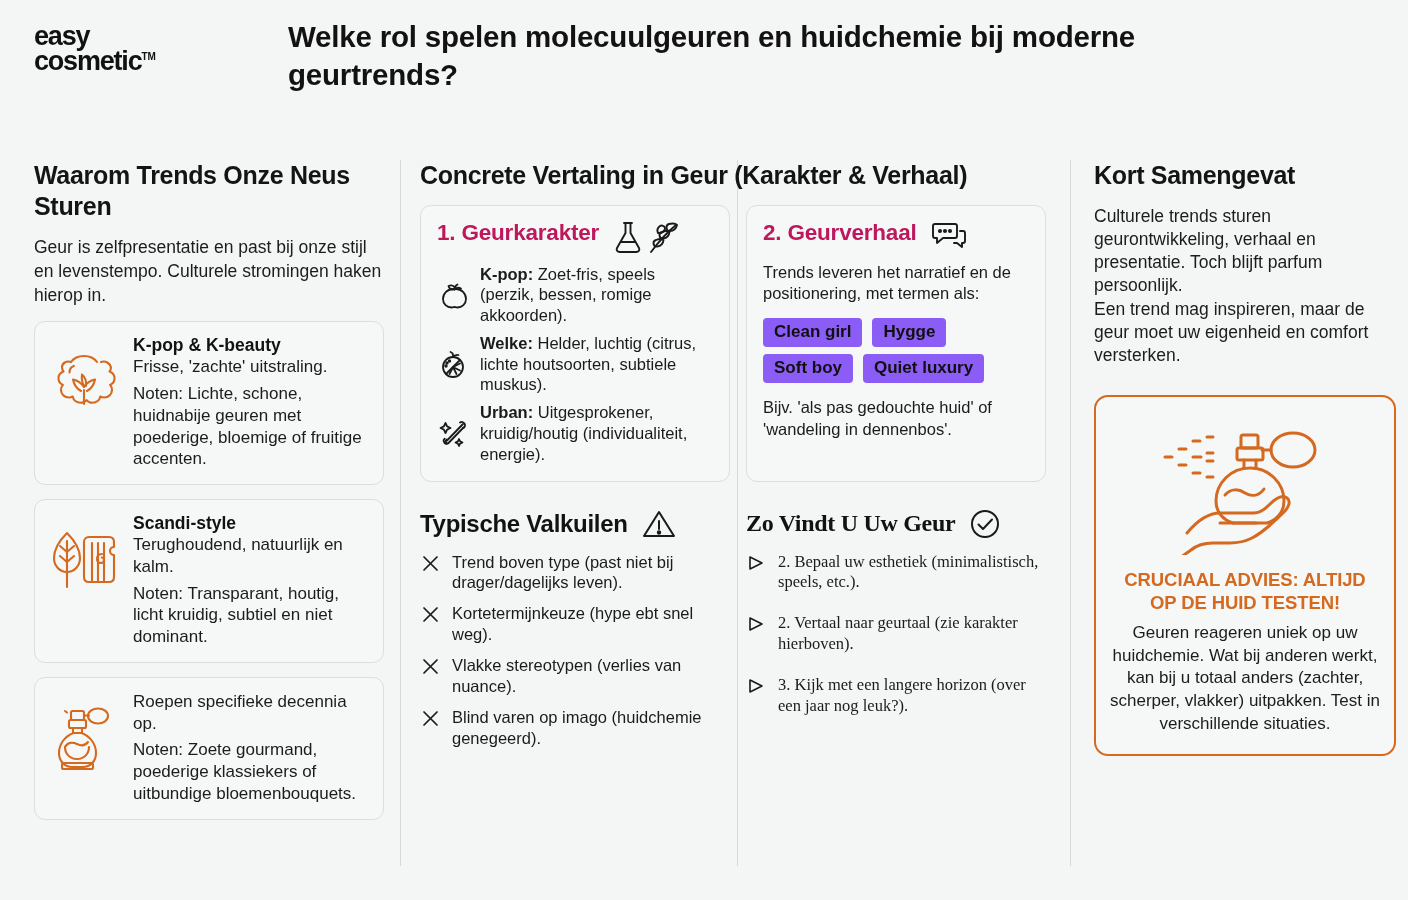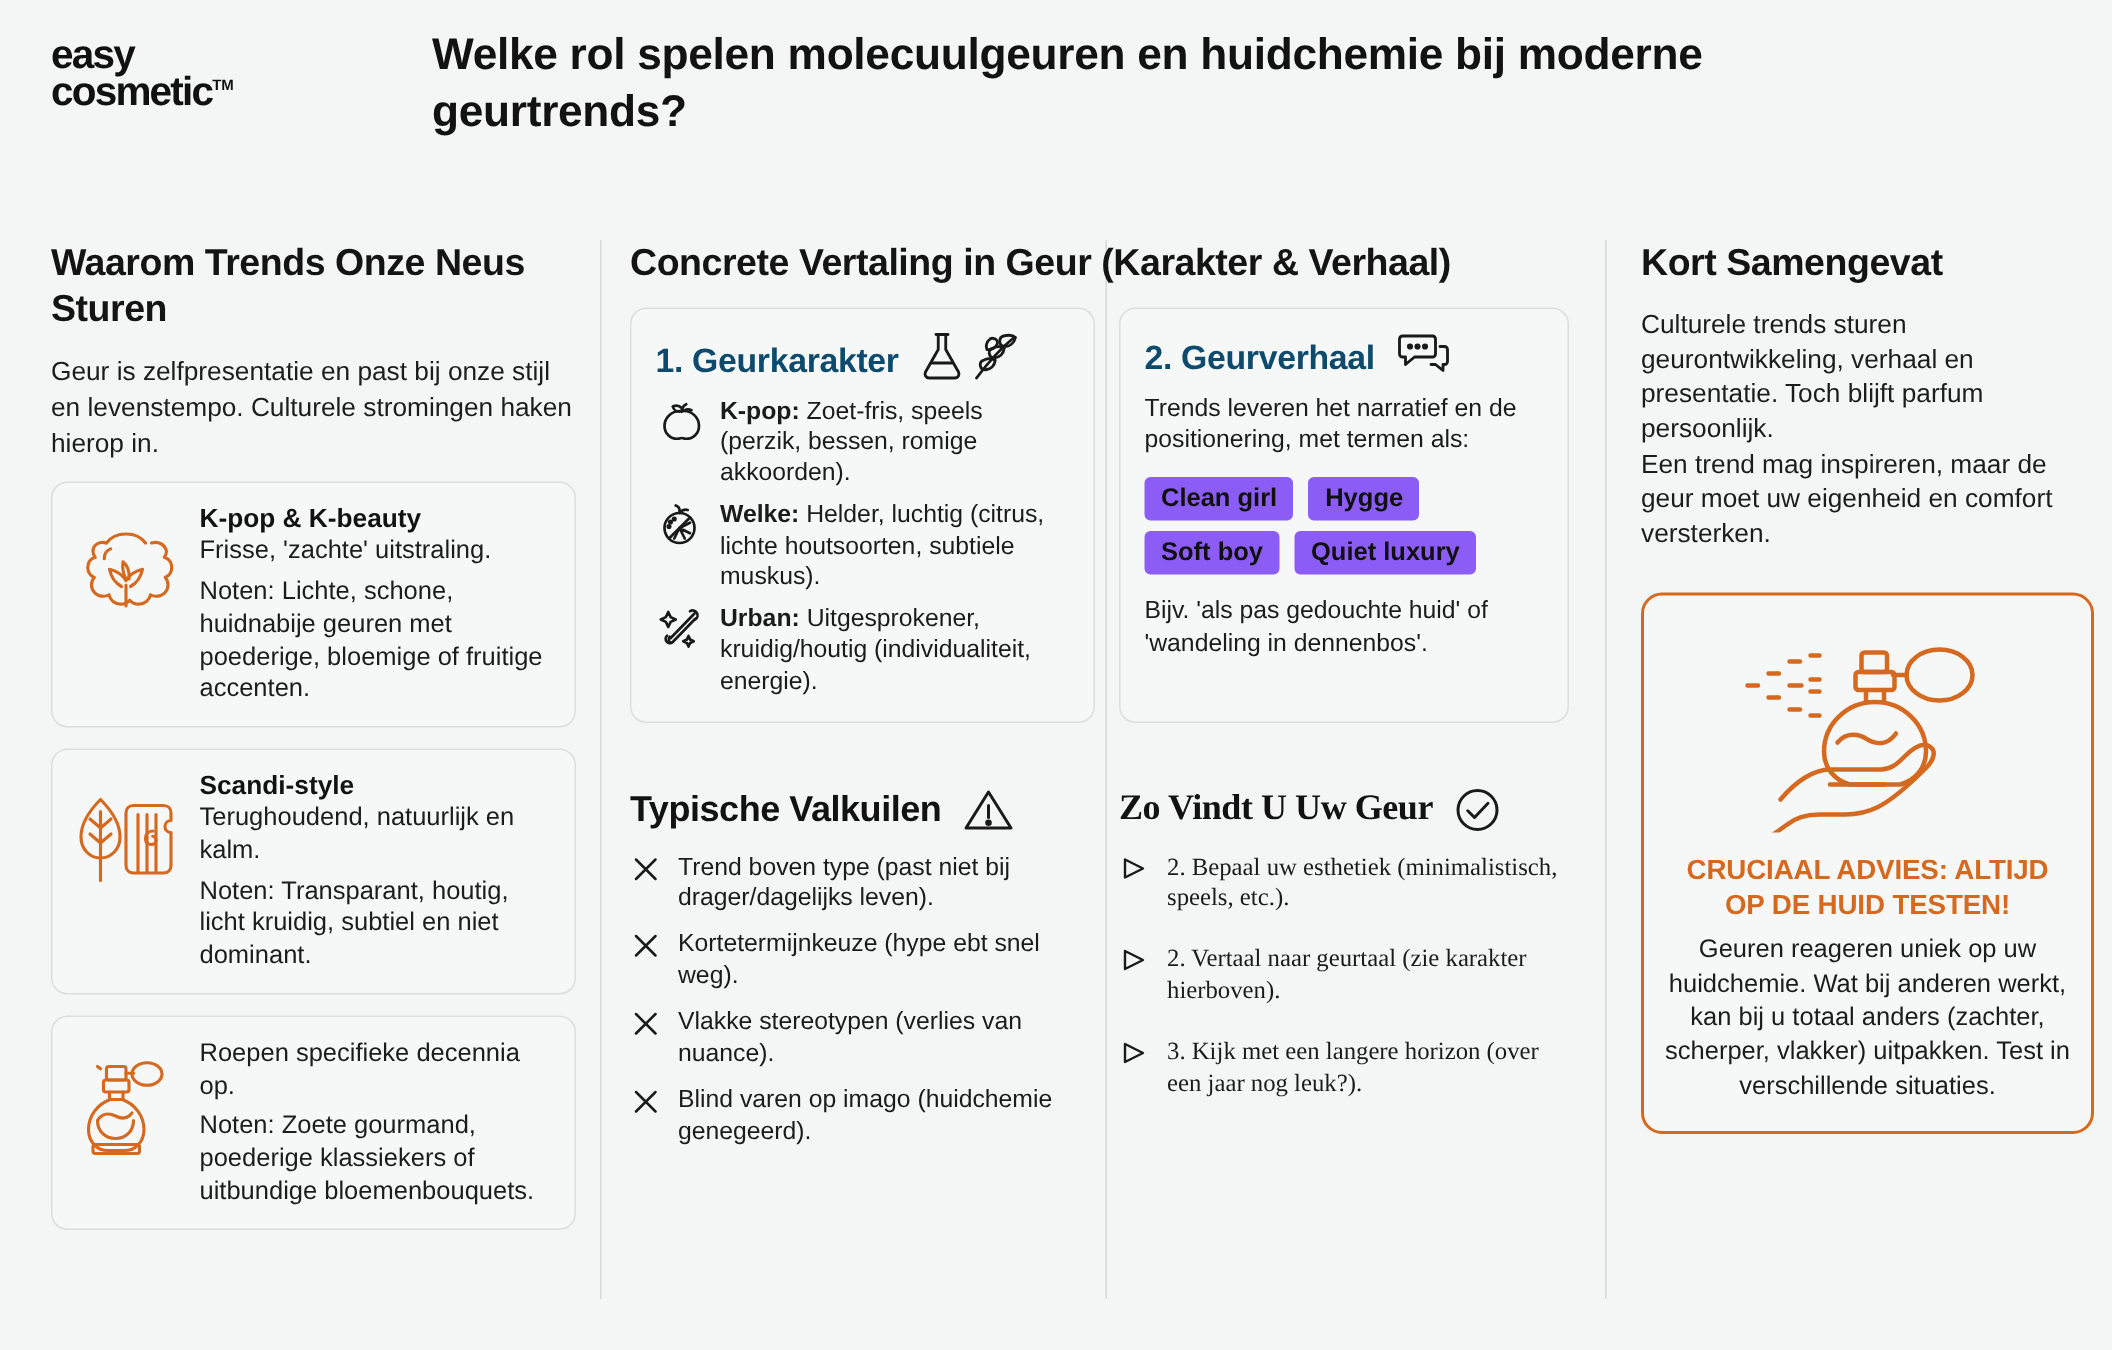--- a/index.html
+++ b/index.html
@@ -45,35 +45,35 @@
   .trend-body { flex:1; }
   .trend-title { font-size:17.5px; font-weight:bold; line-height:1.2; color:#121212; }
   .trend-line { font-size:17px; line-height:1.28; color:#1c1c1c; }
   .trend-line.gap { margin-top:5px; }
 
   
   .mid-row { display:flex; gap:16px; }
   .box { border:1px solid #dcdedd; border-radius:11px; background:#f6f7f7; padding:14px 16px 16px 16px; }
   .box-1 { flex:0 0 310px; }
   .box-2 { flex:0 0 300px; }
-  .box-head { display:flex; align-items:flex-end; gap:14px; font-size:22.5px; font-weight:bold; color:#0c4a6e; margin-bottom:10px; letter-spacing:-0.2px; }
+  .box-head { display:flex; align-items:flex-start; gap:14px; font-size:22.5px; font-weight:bold; color:#be185d; margin-bottom:10px; letter-spacing:-0.2px; }
   .box-head .hicon { display:flex; align-items:center; gap:4px; }
 
   .kv-list { display:flex; flex-direction:column; gap:7px; }
-  .kv { display:flex; gap:9px; align-items:flex-start; }
+  .kv { display:flex; gap:9px; align-items:center; }
   .kv .ic { flex:0 0 34px; display:flex; justify-content:center; padding-top:2px; }
   .kv .tx { font-size:16.5px; line-height:1.26; color:#1b1b1b; }
   .kv .tx b { font-weight:bold; }
 
   .narr { font-size:16.5px; line-height:1.3; color:#1b1b1b; }
   .tags { display:flex; flex-wrap:wrap; gap:7px 10px; margin:14px 0 14px 0; }
   .tag { background:#8b5cf6; border-radius:4px; padding:4px 11px 5px 11px; font-size:17px; font-weight:bold; color:#101010; }
 
   
-  .lower-row { display:flex; gap:16px; margin-top:42px; }
+  .lower-row { display:flex; gap:16px; margin-top:26px; }
   .sec { }
   .sec-1 { flex:0 0 310px; }
   .sec-2 { flex:0 0 300px;font-family:Liberation Serif, serif; }
   .sec-head { display:flex; align-items:center; gap:14px; font-size:24px; font-weight:bold; color:#121212; margin-bottom:12px; letter-spacing:-0.3px; }
   .bullets { display:flex; flex-direction:column; gap:10px; }
   .bullet { display:flex; gap:12px; align-items:flex-start; }
   .bullet .bic { flex:0 0 20px; padding-top:3px; display:flex; justify-content:center; }
   .bullet .btx { font-size:16.5px; line-height:1.27; color:#1b1b1b; }
   .bullets.steps { gap:20px; }
 

